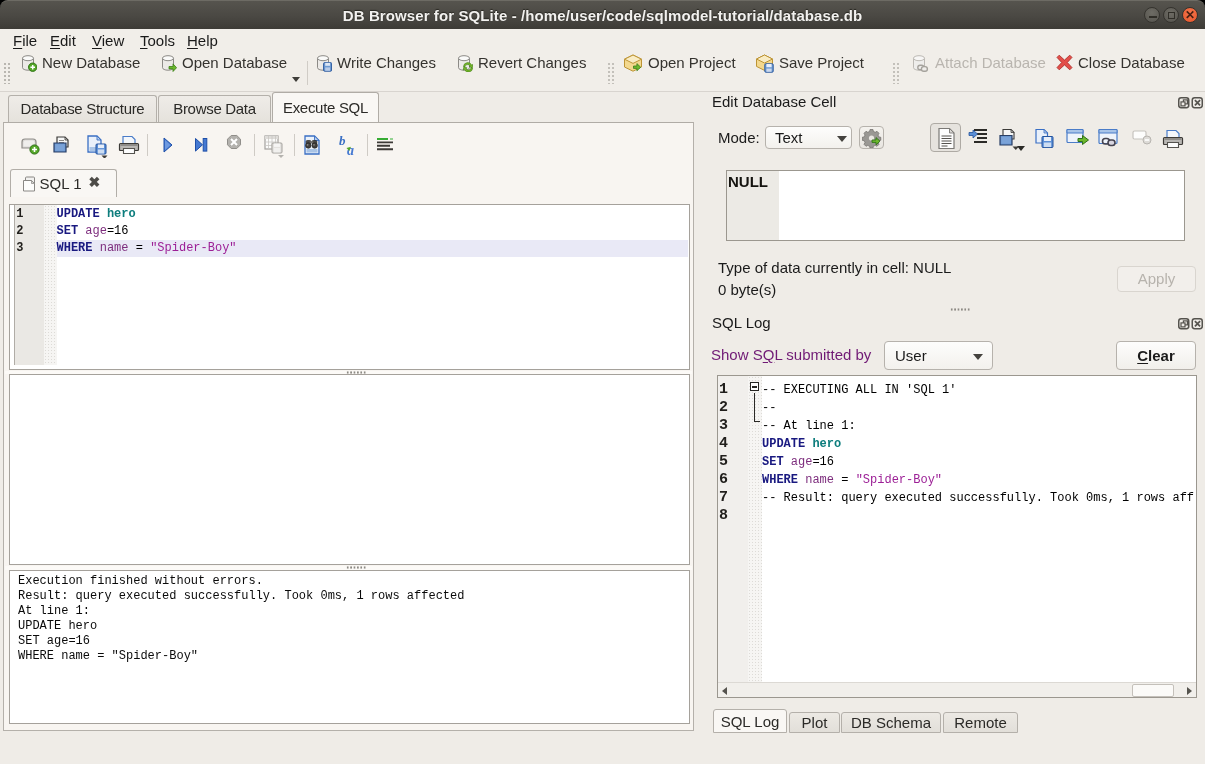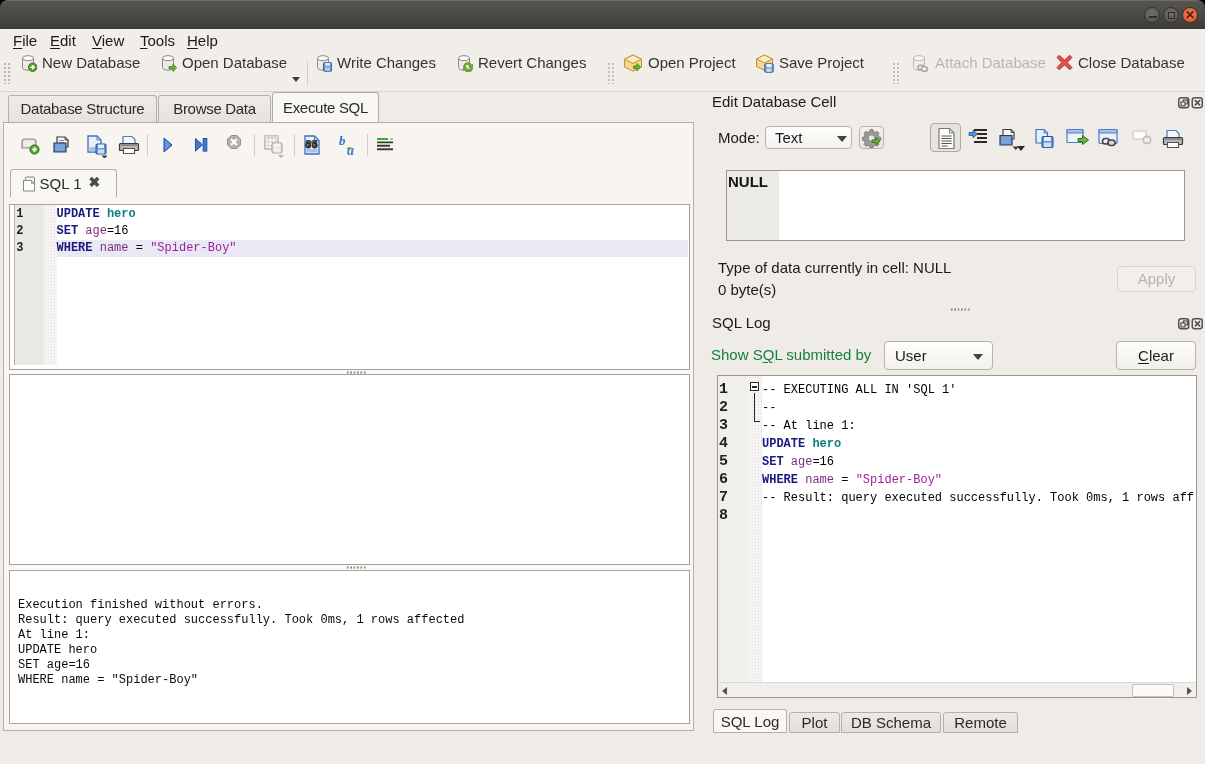--- a/index.html
+++ b/index.html
@@ -79,21 +79,21 @@
 
 #midbox { position:absolute; left:5px; top:251px; width:681px; height:191px; background:#fff; border:1px solid #a5a19b; }
 
 .hsplit { position:absolute; width:20px; height:3px;
   background-image:radial-gradient(circle,#8d8a84 1px,transparent 1.2px); background-size:3.4px 3px; }
 .gapstrip { position:absolute; left:1px; width:687px; background:#fcfaf7; }
 
 
 #resbox { position:absolute; left:5px; top:447px; width:681px; height:154px; background:#fff; border:1px solid #a5a19b; }
 #resbox pre { position:absolute; left:8px; top:2.5px; font-family:"Liberation Mono",monospace; font-size:12px;
-  line-height:15.1px; color:#0a0a0a;margin-top:24px; }
+  line-height:15.1px; color:#0a0a0a; }
 
 
 #dock { position:absolute; left:698px; top:92px; width:507px; height:672px; background:#efece7; }
 .dockhdr { position:absolute; left:14px; font-size:15px; color:#1a1a1a; }
 .dockbtns { position:absolute; left:480px; width:25px; height:12px; }
 
 
 #mode-lbl { position:absolute; left:20px; top:37px; font-size:15px; color:#1a1a1a; }
 .combo { position:absolute; background:linear-gradient(#fdfdfc,#f3f1ed); border:1px solid #b6b2ac; border-radius:4px;
   font-size:15px; color:#1a1a1a; }
@@ -112,27 +112,27 @@
 #nullbox .gray { position:absolute; left:0; top:0; width:52px; height:100%; background:#eceae5; }
 #nullbox .nulltxt { position:absolute; left:1px; top:2px; font-size:15px; font-weight:bold; color:#14130f; }
 
 #type-lbl { position:absolute; left:20px; top:166.5px; font-size:15px; color:#1a1a1a; }
 #bytes-lbl { position:absolute; left:20px; top:188.5px; font-size:15px; color:#1a1a1a; }
 #apply-btn { position:absolute; left:419px; top:174px; width:79px; height:26px; background:#f2efeb;
   border:1px solid #d9d5cf; border-radius:4px; text-align:center; line-height:24px; font-size:15px; color:#b7b3ad; }
 
 
 #sqllog-hdr { top:221.5px; }
-#show-lbl { position:absolute; left:13px; top:254px; font-size:15px; color:#15803d; }
+#show-lbl { position:absolute; left:13px; top:254px; font-size:15px; color:#701a75; }
 #show-lbl u { text-decoration:underline; text-underline-offset:2px; }
 #user-combo { left:186px; top:249px; width:109px; height:29px; }
 #user-combo .txt { position:absolute; left:10px; top:5px; }
 #user-combo .arr { left:88px; top:12px; }
 #clear-btn { position:absolute; left:418px; top:249px; width:80px; height:29px; background:linear-gradient(#fdfdfc,#f1efeb);
-  border:1px solid #b6b2ac; border-radius:4px; text-align:center; line-height:27px; font-size:15px; color:#1a1a1a; }
+  border:1px solid #b6b2ac; border-radius:4px; text-align:center; line-height:27px; font-size:15px; color:#1a1a1a;font-weight:bold; }
 #clear-btn u { text-decoration:underline; text-underline-offset:2px; }
 
 
 #logbox { position:absolute; left:19px; top:283px; width:480px; height:323px; background:#fff; border:1px solid #9b978f; }
 #log-gutter { position:absolute; left:0; top:0; width:30px; height:100%; background:#f1efec; }
 #log-fold { position:absolute; left:30px; top:0; width:14px; height:100%; background:#f6f5f3;
   background-image:radial-gradient(circle,#dddbd7 0.7px,transparent 0.9px); background-size:3px 3px; }
 .log-num { position:absolute; left:0; width:10px; text-align:right; font-family:"Liberation Mono",monospace;
   font-size:15px; font-weight:bold; color:#211f1c; line-height:18.05px; }
 .log-line { position:absolute; left:44px; width:434px; height:18.05px; line-height:18.05px;
@@ -160,20 +160,21 @@
 #utf8 { position:absolute; left:1141px; top:11px; font-size:15px; font-weight:bold; color:#c9c5bf; }
 #grip { position:absolute; left:1187px; top:14px; width:13px; height:13px;
   background-image:radial-gradient(circle,#c2beb8 1px,transparent 1.2px); background-size:4px 4px; }
 </style>
 </head>
 <body>
 <div id="win">
 
   <div id="tbarbg"></div>
   <div id="titlebar">
+    <div id="title-text">DB Browser for SQLite - /home/user/code/sqlmodel-tutorial/database.db</div>
     <div class="winbtn" id="btn-min">
         <span></span>
       </div>
     <div class="winbtn" id="btn-max">
         <span></span>
       </div>
     <div class="winbtn" id="btn-close">
         <span>✕</span>
       </div>
   </div>

